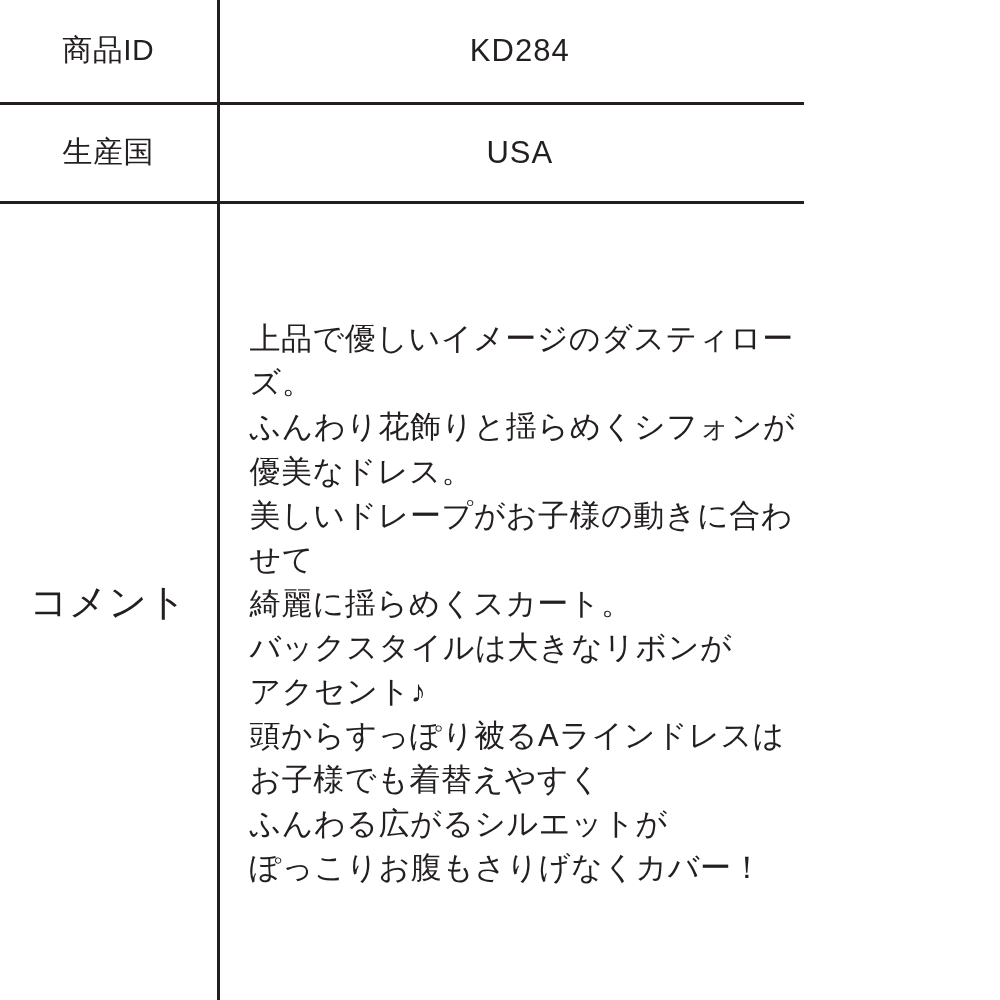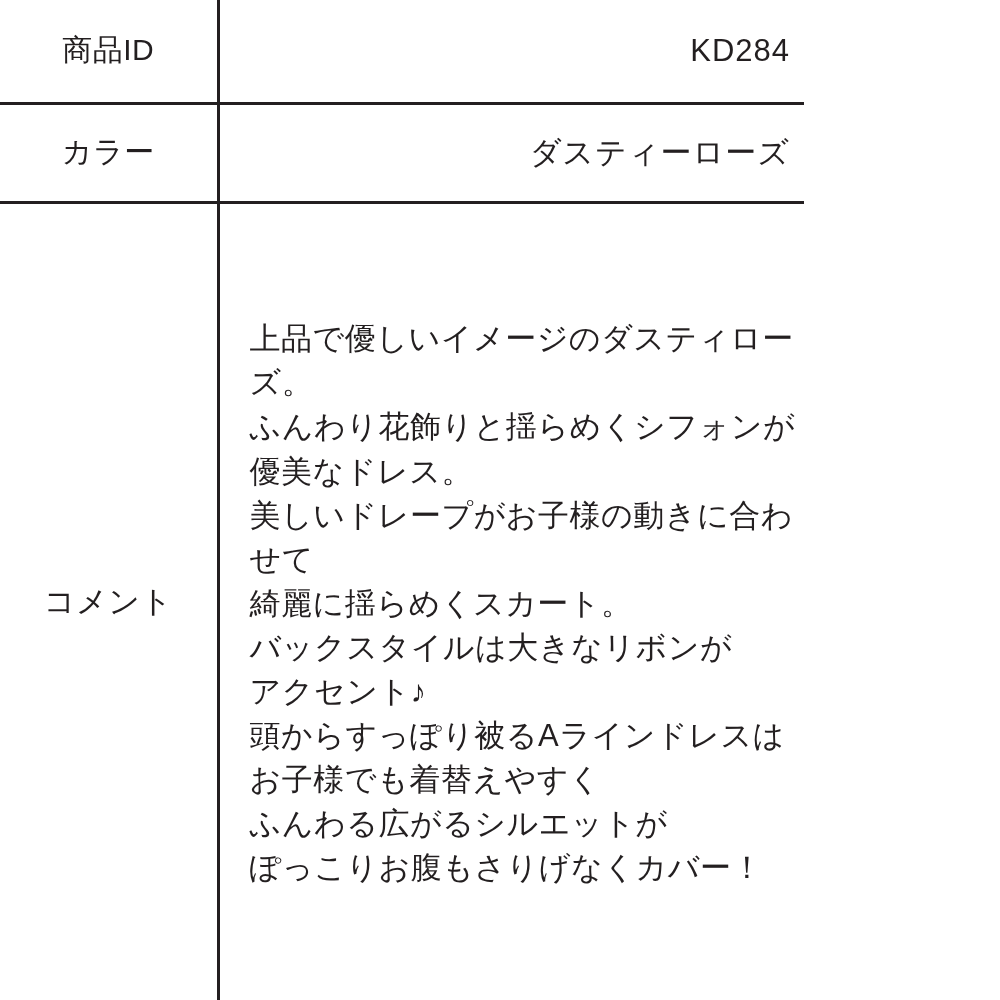--- a/index.html
+++ b/index.html
@@ -31,37 +31,37 @@
     text-align: center;
     vertical-align: middle;
     border-right: 3px solid #231f20;
     font-size: 30px;
     letter-spacing: 0.5px;
     color: #231f20;
     padding: 0 6px;
     box-sizing: border-box;
   }
   .cell-value {
-    text-align: right;
+    text-align: center;
     vertical-align: middle;
     font-size: 31px;
     letter-spacing: 1px;
     padding-left: 30px;
     padding-right: 14px;
     color: #231f20;
     box-sizing: border-box;
   }
   .row-id   { height: 86px; }
   .row-country { height: 83px; }
   .row-material { height: 83px; }
   .row-color { height: 83px; }
   .row-comment { height: 665px; }
 
   .row-comment .cell-label {
-    font-size: 31px;
+    font-size: 38px;
   }
   .comment-body {
     font-size: 31px;
     line-height: 1.42;
     letter-spacing: 0.5px;
     padding-left: 30px;
     padding-right: 4px;
     padding-top: 4px;
     vertical-align: middle;
     white-space: pre-line;
@@ -70,23 +70,23 @@
 </style>
 </head>
 <body>
 
 <table class="spec-table">
   <tbody>
     <tr class="row-id">
       <td class="cell-label">商品ID</td>
       <td class="cell-value">KD284</td>
     </tr>
-    <tr class="row-color">
-      <td class="cell-label">カラー</td>
-      <td class="cell-value">ダスティーローズ</td>
+    <tr class="row-country">
+      <td class="cell-label">生産国</td>
+      <td class="cell-value">USA</td>
     </tr>
     <tr class="row-comment">
       <td class="cell-label">コメント</td>
       <td class="comment-body">上品で優しいイメージのダスティローズ。
 ふんわり花飾りと揺らめくシフォンが
 優美なドレス。
 美しいドレープがお子様の動きに合わせて
 綺麗に揺らめくスカート。
 バックスタイルは大きなリボンが
 アクセント♪

